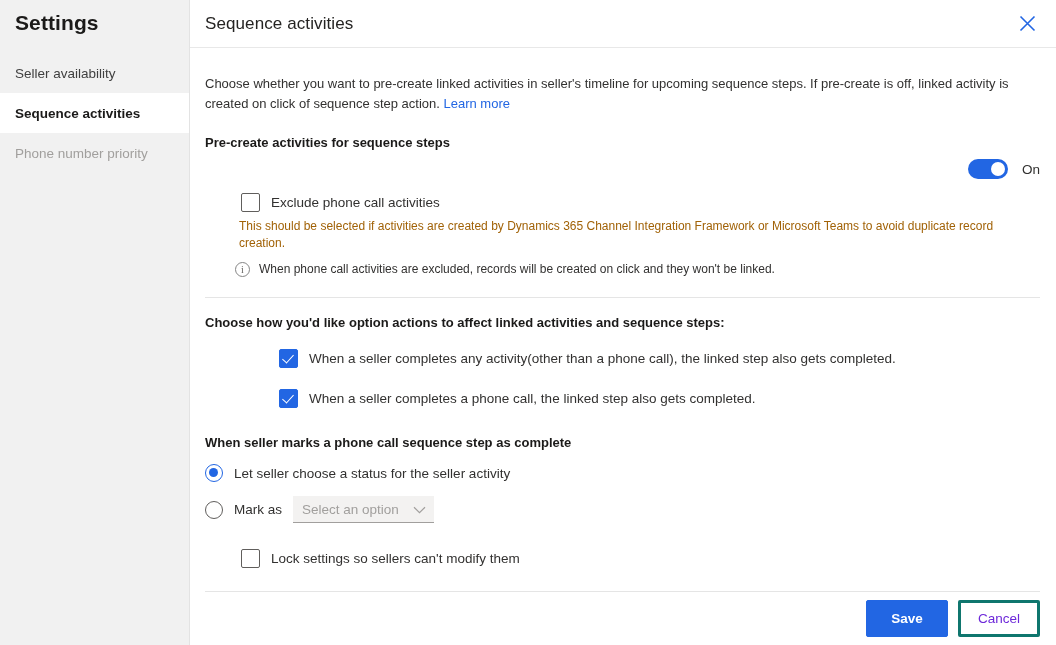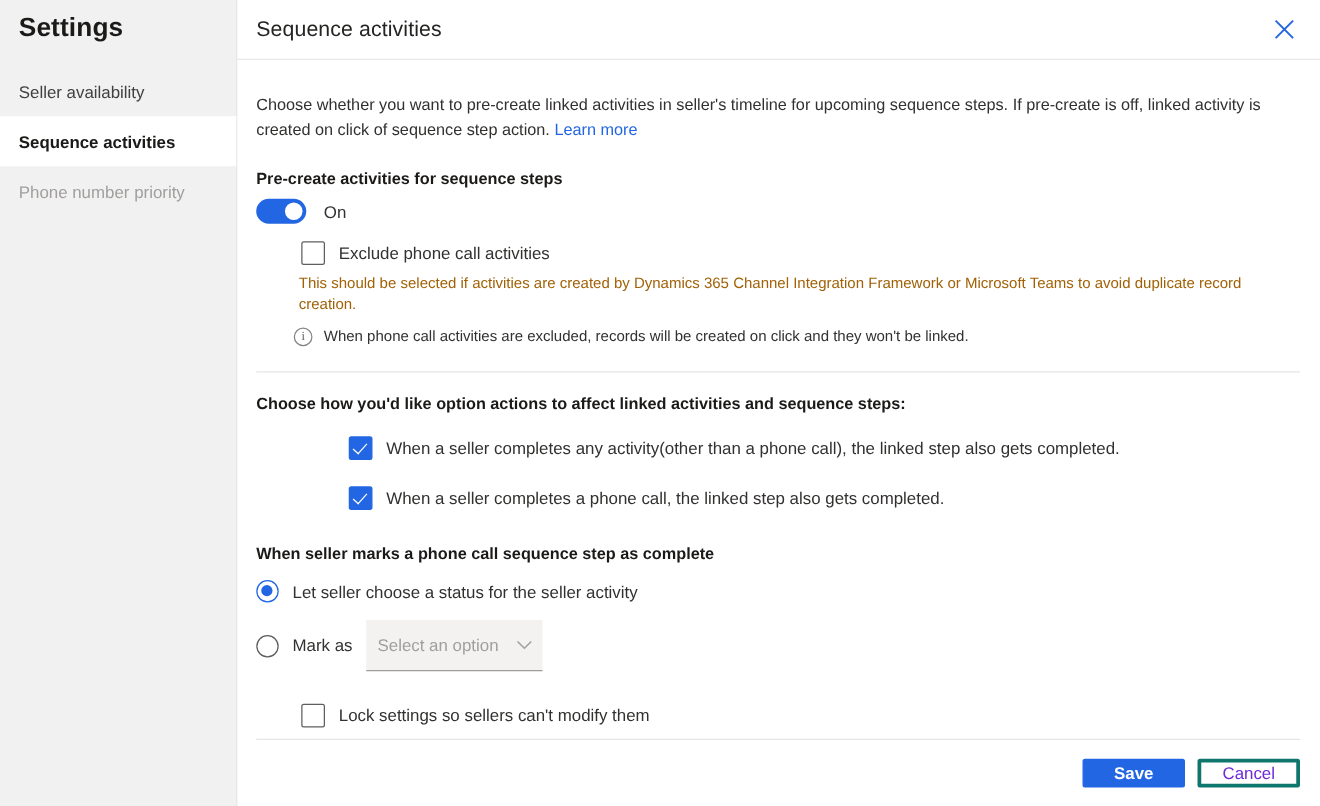--- a/index.html
+++ b/index.html
@@ -122,20 +122,21 @@
     font-weight: 700;
     color: #1b1a19;
     margin-top: 21px;
   }
 
   
   .toggle-row {
     display: flex;
     align-items: center;
     margin-top: 9px;
+    justify-content: flex-end;
   }
   .toggle {
     width: 40px;
     height: 20px;
     border-radius: 10px;
     background: #2266e3;
     position: relative;
     cursor: pointer;
     flex: none;
   }
@@ -279,21 +280,21 @@
     top: 3.2px;
   }
   .radio-label {
     margin-left: 11px;
     font-size: 13.5px;
     color: #323130;
   }
   .dropdown {
     margin-left: 11px;
     min-width: 130px;
-    height: 41px;
+    height: 27px;
     background: #f3f2f1;
     border-bottom: 1px solid #a19f9d;
     display: flex;
     align-items: center;
     justify-content: flex-start;
     padding: 0 8px 0 9px;
     box-sizing: border-box;
     cursor: pointer;
   }
   .dropdown-text {
@@ -315,21 +316,21 @@
     right: 0;
     height: 53px;
     border-top: 1px solid #e5e5e5;
     margin: 0 16px 0 15px;
     display: flex;
     align-items: center;
     justify-content: flex-end;
     gap: 10px;
   }
   .btn {
-    height: 23px;
+    height: 37px;
     min-width: 82px;
     font-size: 13.5px;
     font-family: "Liberation Sans", sans-serif;
     border-radius: 2px;
     cursor: pointer;
     padding: 0 14px;
     box-sizing: border-box;
   }
   .btn-primary {
     background: #2266e3;

